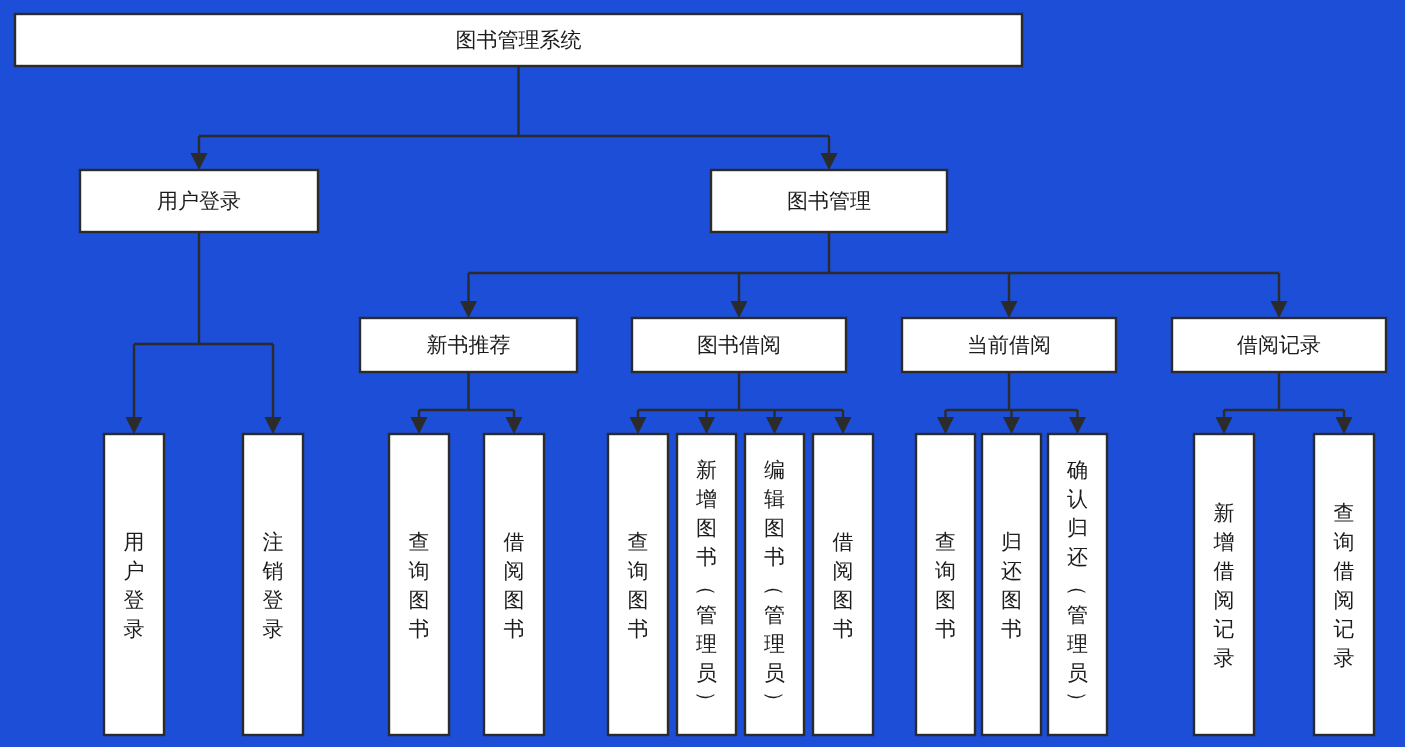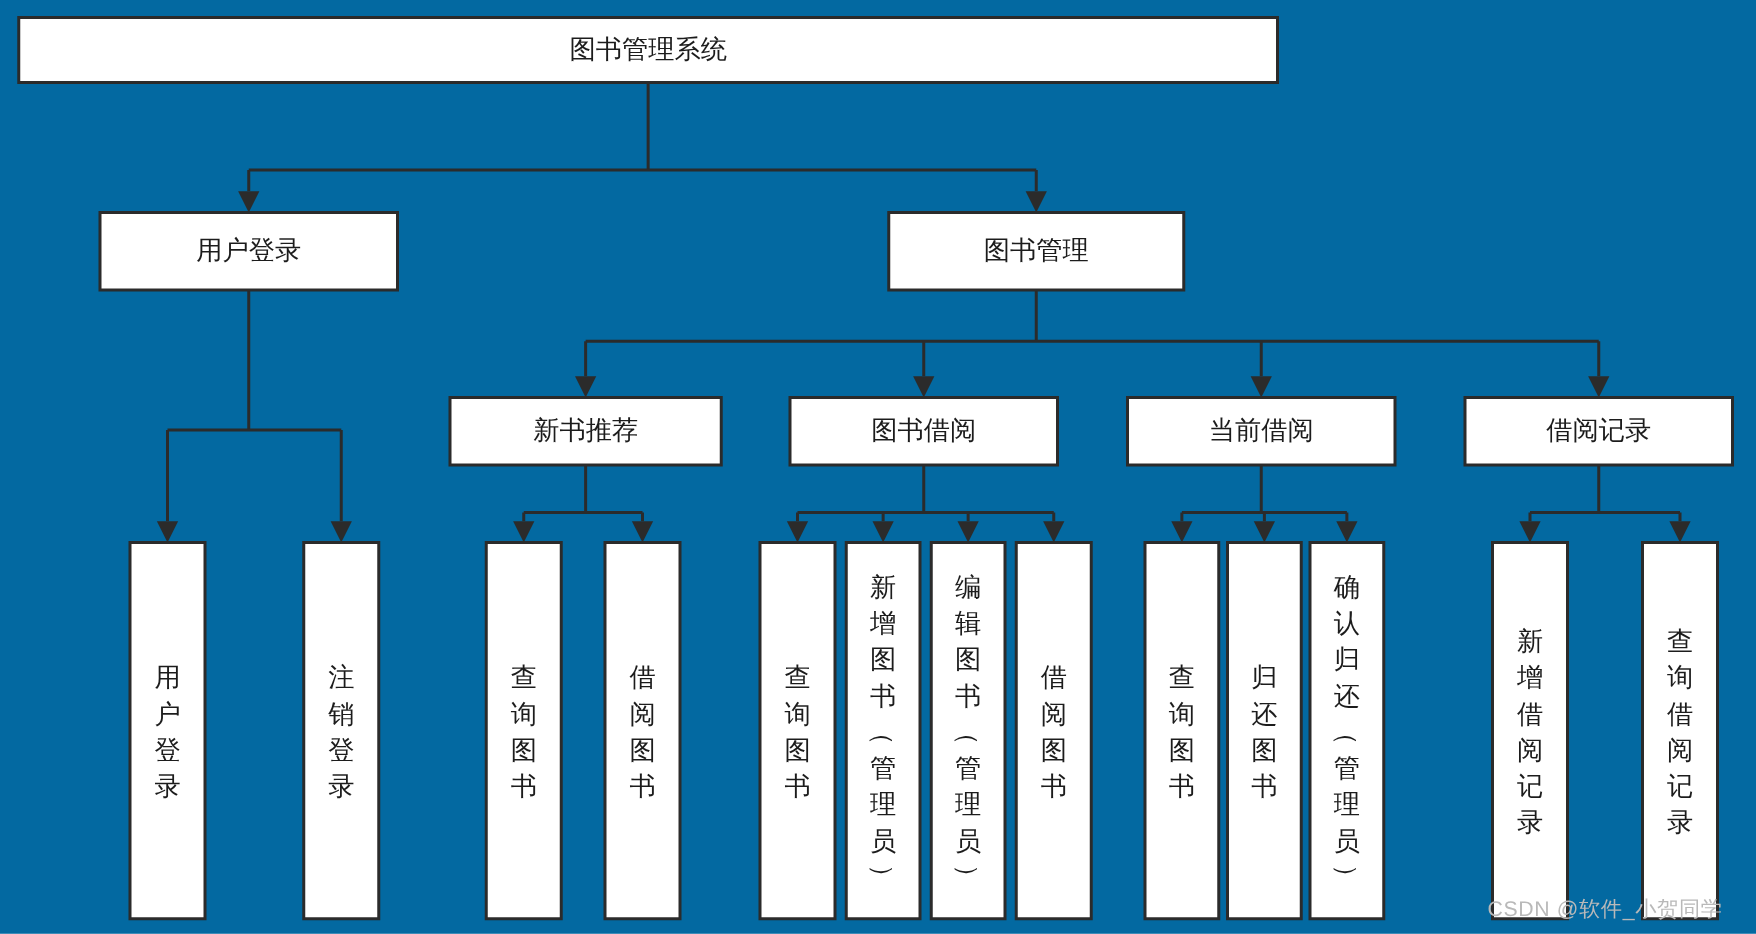--- a/index.html
+++ b/index.html
@@ -10,21 +10,21 @@
   body {
     width: 1405px;
     height: 747px;
     overflow: hidden;
     font-family: "Liberation Sans", "DejaVu Sans", sans-serif;
   }
   #diagram-root {
     position: relative;
     width: 1405px;
     height: 747px;
-    background: #0369a1;
+    background: #1d4ed8;
   }
   svg#flow-svg {
     position: absolute;
     top: 0;
     left: 0;
     width: 1405px;
     height: 747px;
     display: block;
   }
   .node-box {
@@ -282,14 +282,13 @@
             <text x="1344" y="520.12" class="vchar" text-anchor="middle">查</text>
             <text x="1344" y="549.12" class="vchar" text-anchor="middle">询</text>
             <text x="1344" y="578.12" class="vchar" text-anchor="middle">借</text>
             <text x="1344" y="607.12" class="vchar" text-anchor="middle">阅</text>
             <text x="1344" y="636.12" class="vchar" text-anchor="middle">记</text>
             <text x="1344" y="665.12" class="vchar" text-anchor="middle">录</text>
           </g>
         </g>
       </g>
   </svg>
-  <div class="watermark-text" style="left: 1190px; top: 716px;">CSDN @软件_小贺同学</div>
 </div>
 
 </body></html>

